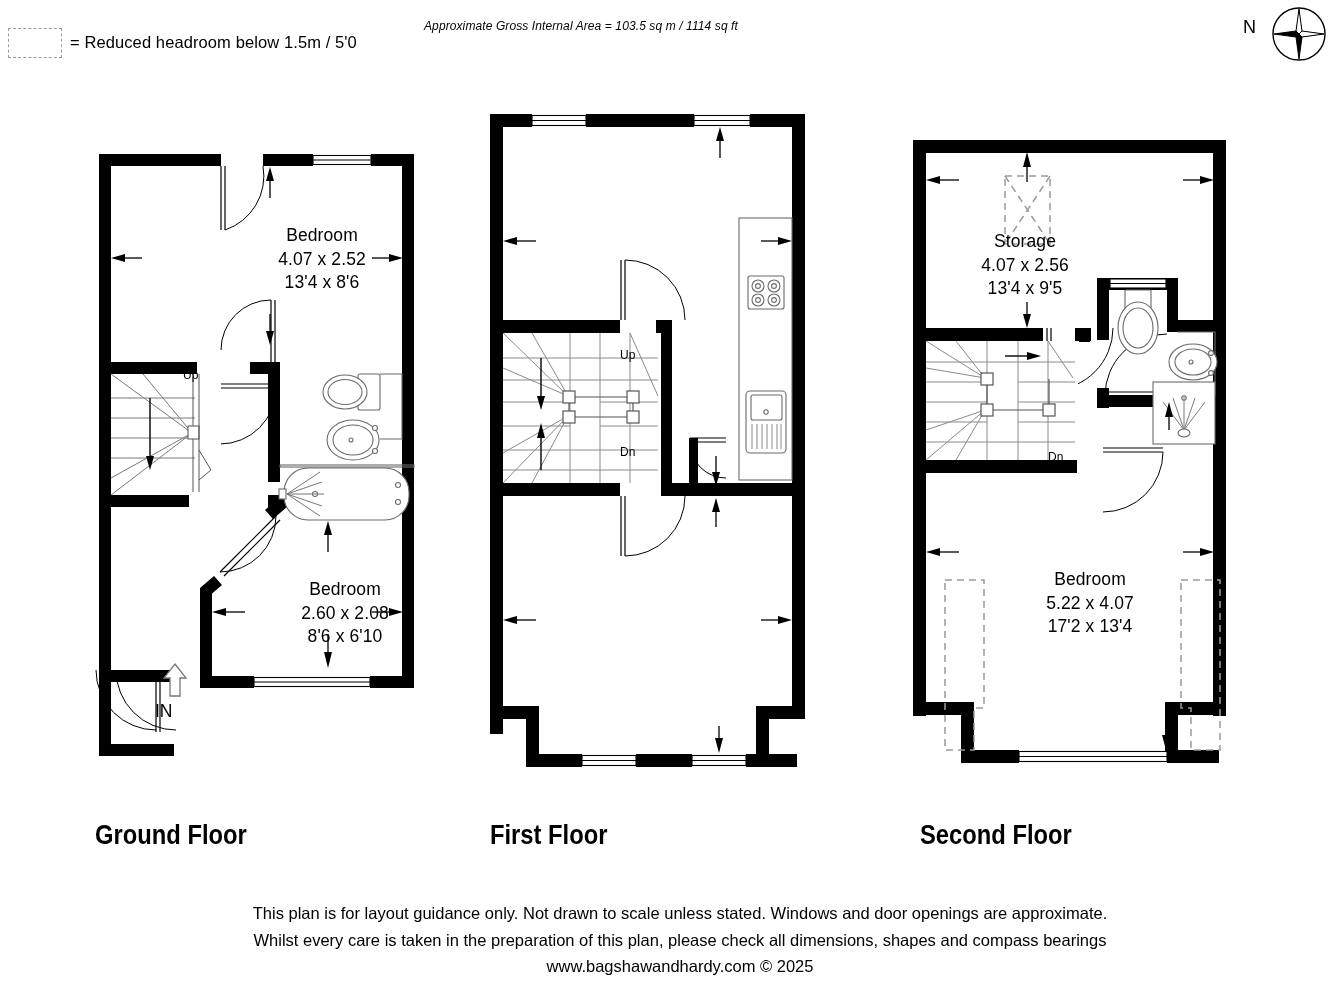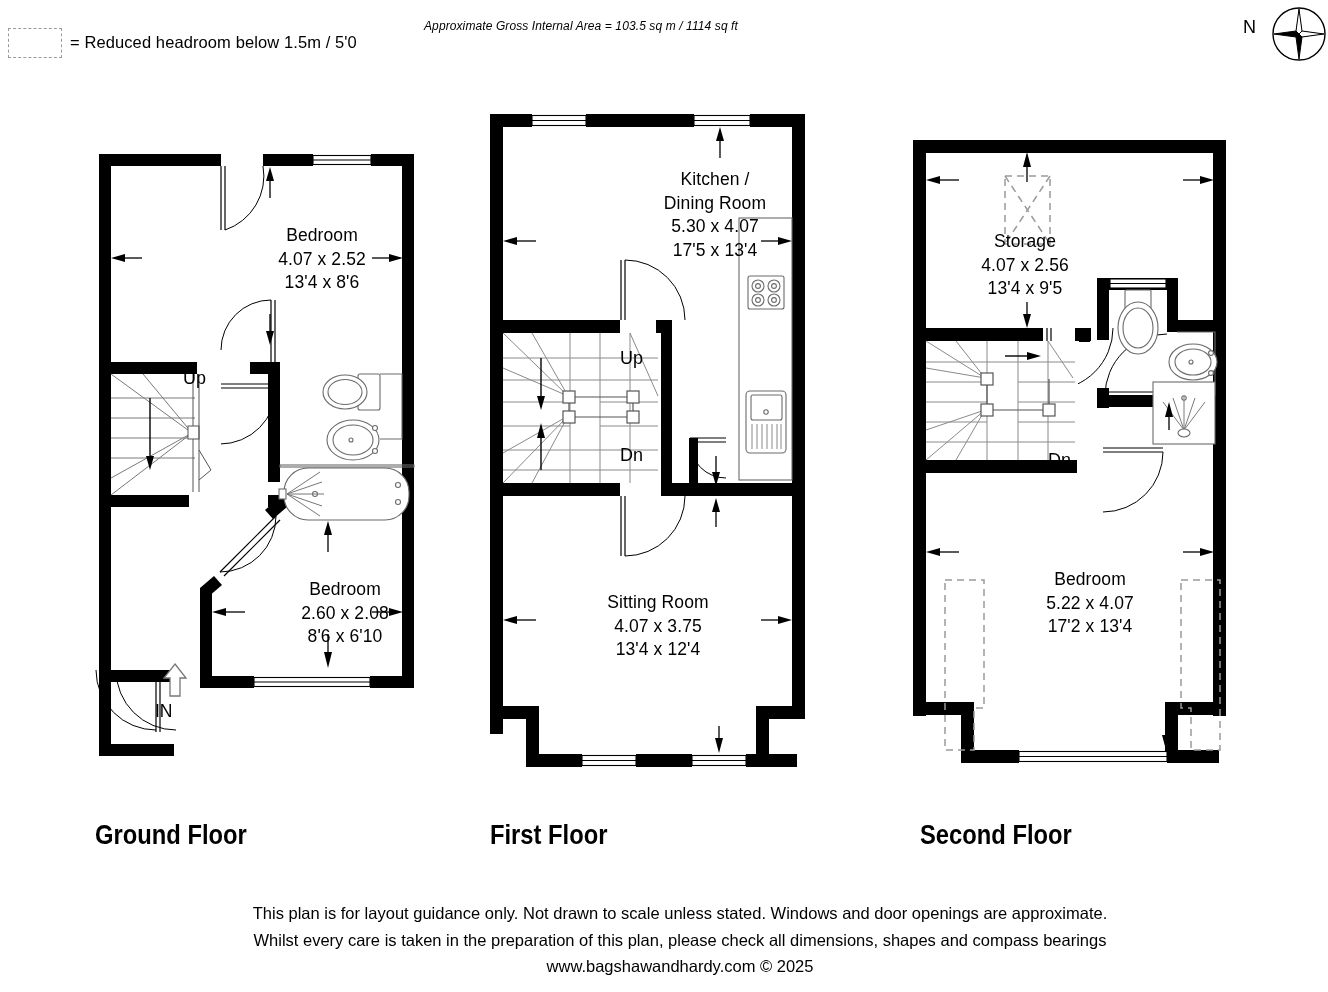--- a/index.html
+++ b/index.html
@@ -29,21 +29,21 @@
     position:absolute;font-size:27px;font-weight:bold;
     font-family:"Liberation Sans Narrow","Liberation Sans",sans-serif;
     transform:scaleX(.88);transform-origin:left center;white-space:nowrap;
   }
   
   .rlabel{
     position:absolute;text-align:center;font-size:17.5px;line-height:23.5px;
     white-space:nowrap;letter-spacing:.1px;
   }
   .rlabel span{display:block;}
-  .stairlabel{position:absolute;font-size:18px;}
+  .stairlabel{position:absolute;font-size:12px;}
   .inlabel{position:absolute;font-size:17.5px;}
   
   #footer{
     position:absolute;left:0;top:900px;width:1328px;text-align:center;
     font-size:16.5px;line-height:26.5px;
     font-family:"Liberation Sans Narrow","Liberation Sans",sans-serif;
   }
   #footer div{white-space:nowrap;padding-left:32px;}
   svg{display:block;overflow:visible;}
 </style>
@@ -364,31 +364,20 @@
       <line x1="236" y1="419" x2="236" y2="397"></line>
         <polygon points="236,390 232,404 240,404" fill="#000" stroke="none"></polygon>
       <line x1="30" y1="512" x2="56" y2="512"></line>
         <polygon points="23,512 37,508 37,516" fill="#000" stroke="none"></polygon>
       <line x1="305" y1="512" x2="281" y2="512"></line>
         <polygon points="312,512 298,508 298,516" fill="#000" stroke="none"></polygon>
       <line x1="239" y1="618" x2="239" y2="636"></line>
         <polygon points="239,645 235,630 243,630" fill="#000" stroke="none"></polygon>
     </g>
   </svg>
-  <div class="rlabel" style="left:155px;top:60px;width:160px;">
-    <span>Kitchen /</span>
-    <span>Dining Room</span>
-    <span>5.30 x 4.07</span>
-    <span>17'5 x 13'4</span>
-  </div>
-  <div class="rlabel" style="left:88px;top:483px;width:180px;">
-    <span>Sitting Room</span>
-    <span>4.07 x 3.75</span>
-    <span>13'4 x 12'4</span>
-  </div>
   <div class="stairlabel" style="left:140px;top:240px;">Up</div>
   <div class="stairlabel" style="left:140px;top:337px;">Dn</div>
 </div>
 
 <div class="plan" id="plan-second" style="left:905px;top:130px;">
   <svg width="345" height="650" viewBox="0 0 345 650">
     <g>
       <rect x="8" y="10" width="313" height="13" fill="#000"></rect>
       <rect x="8" y="10" width="13" height="190" fill="#000"></rect>
       <rect x="8" y="198" width="13" height="140" fill="#000"></rect>

